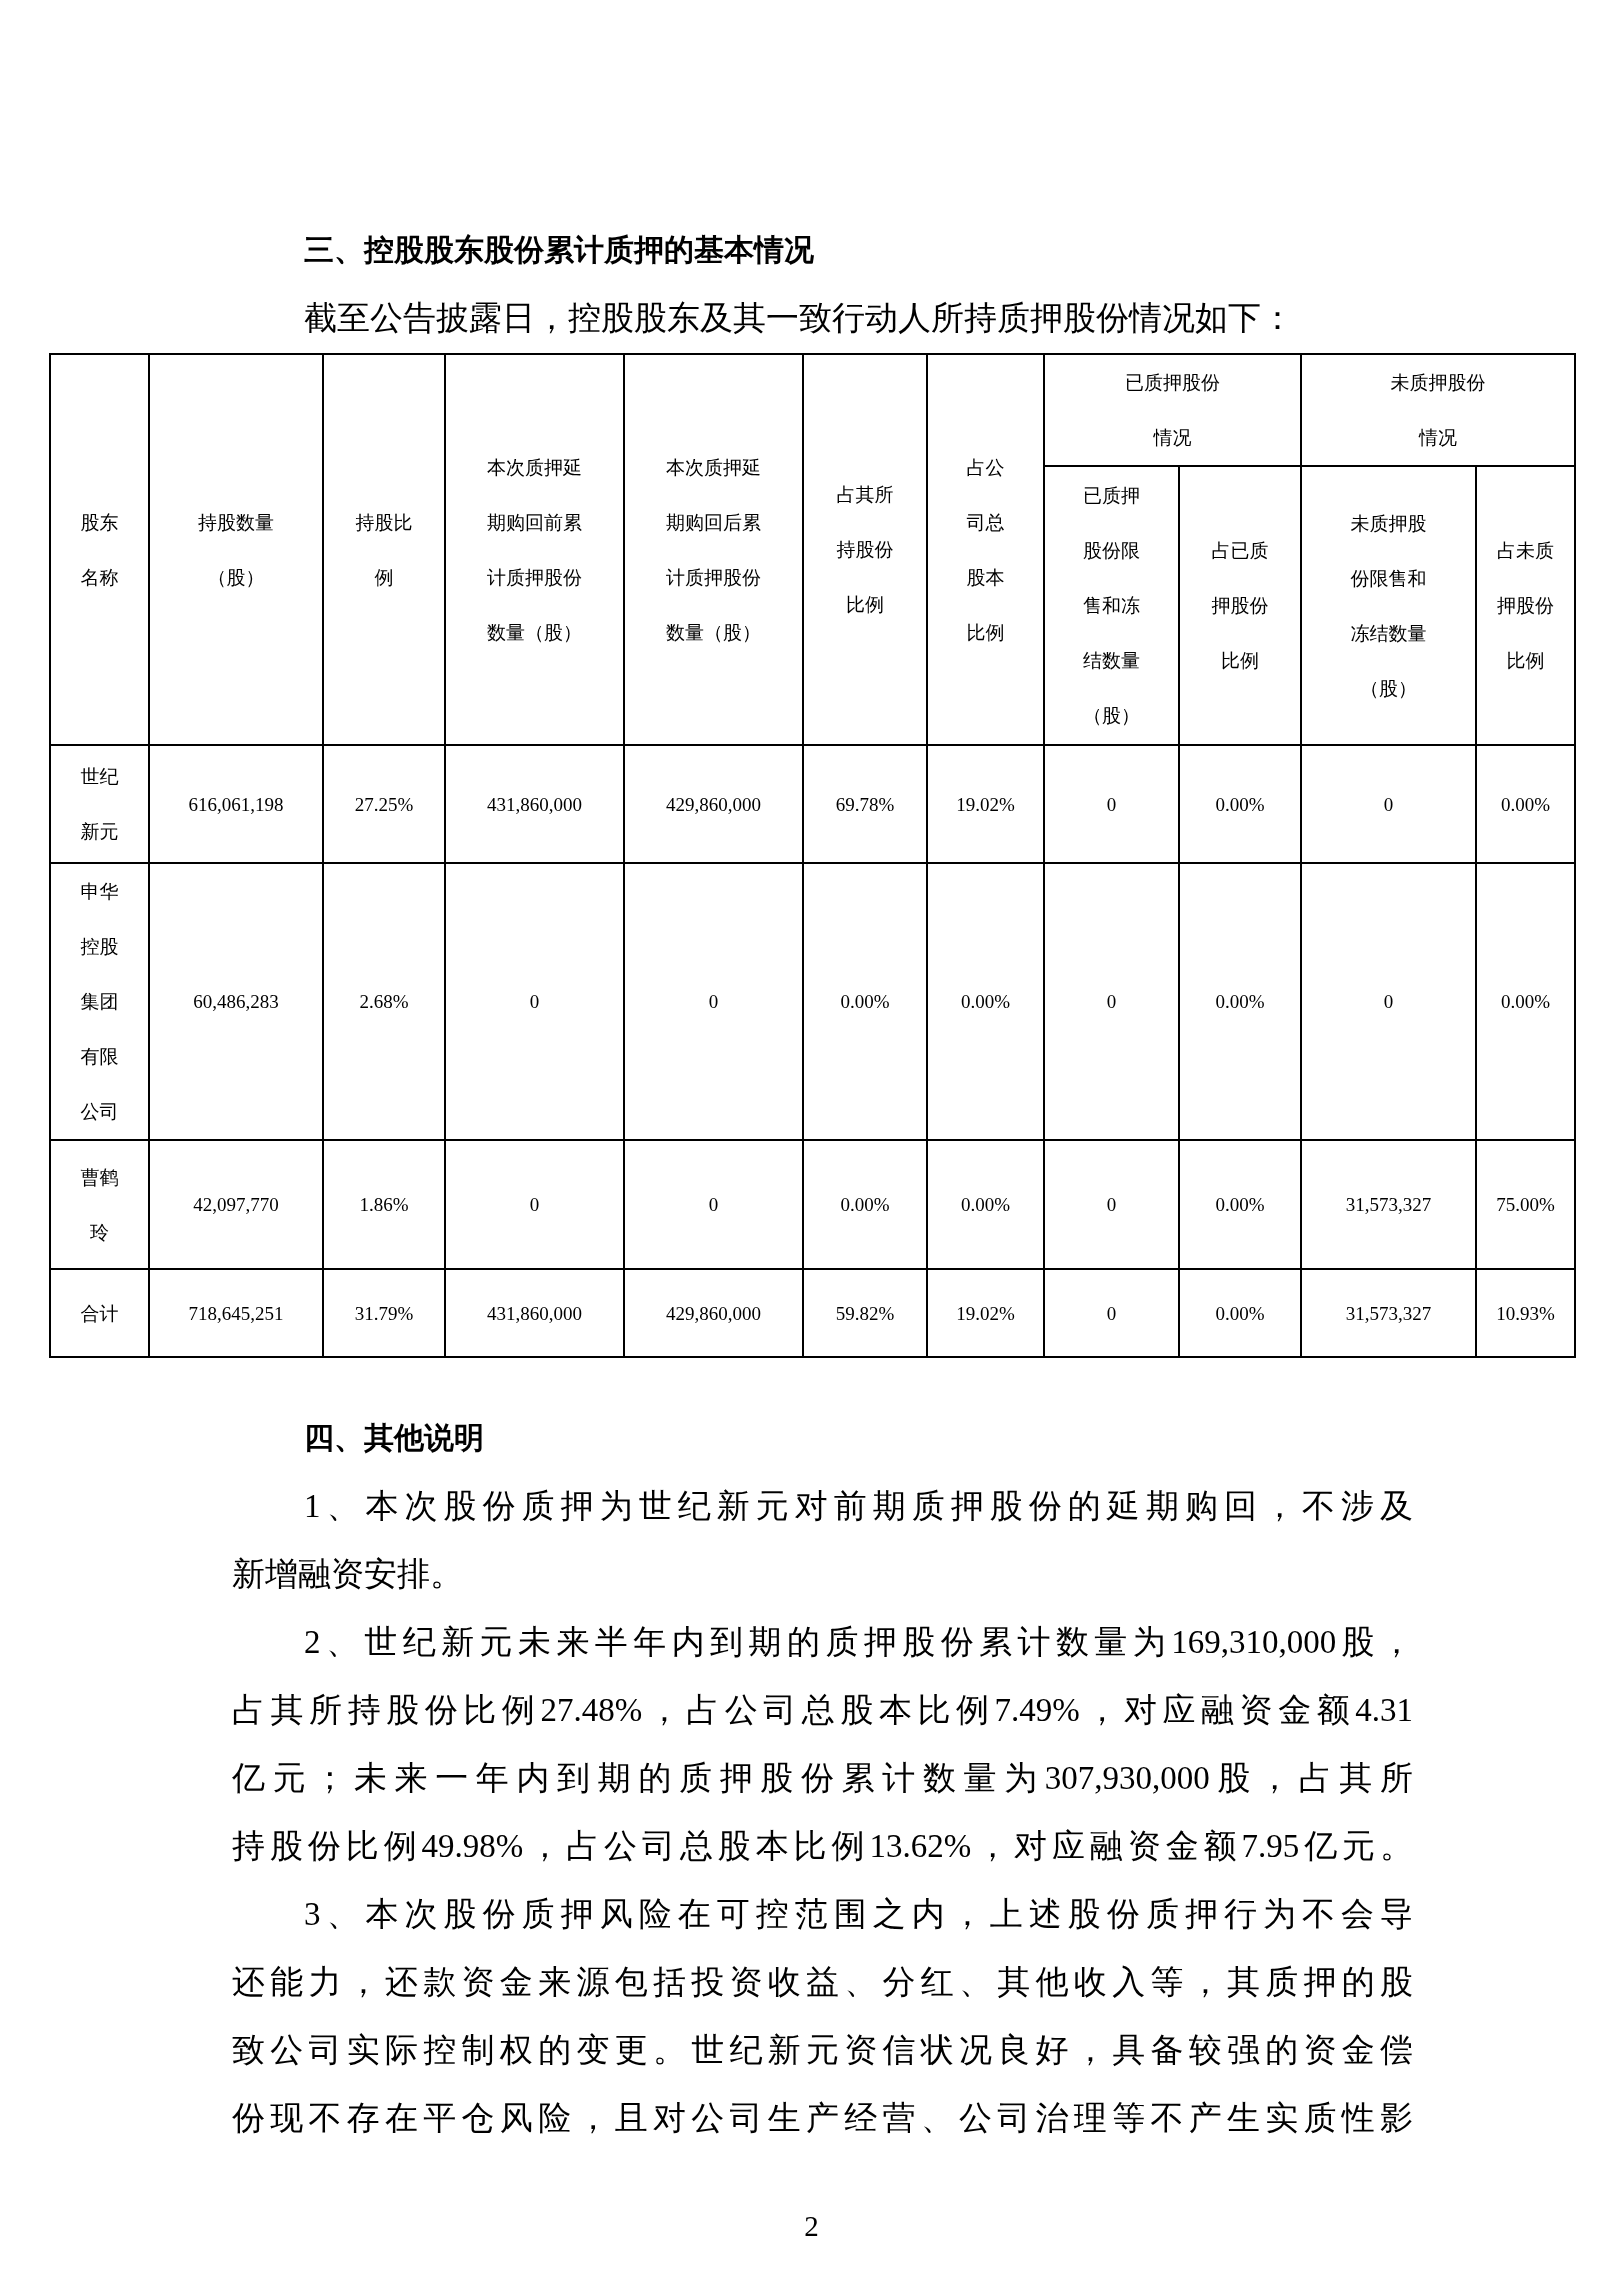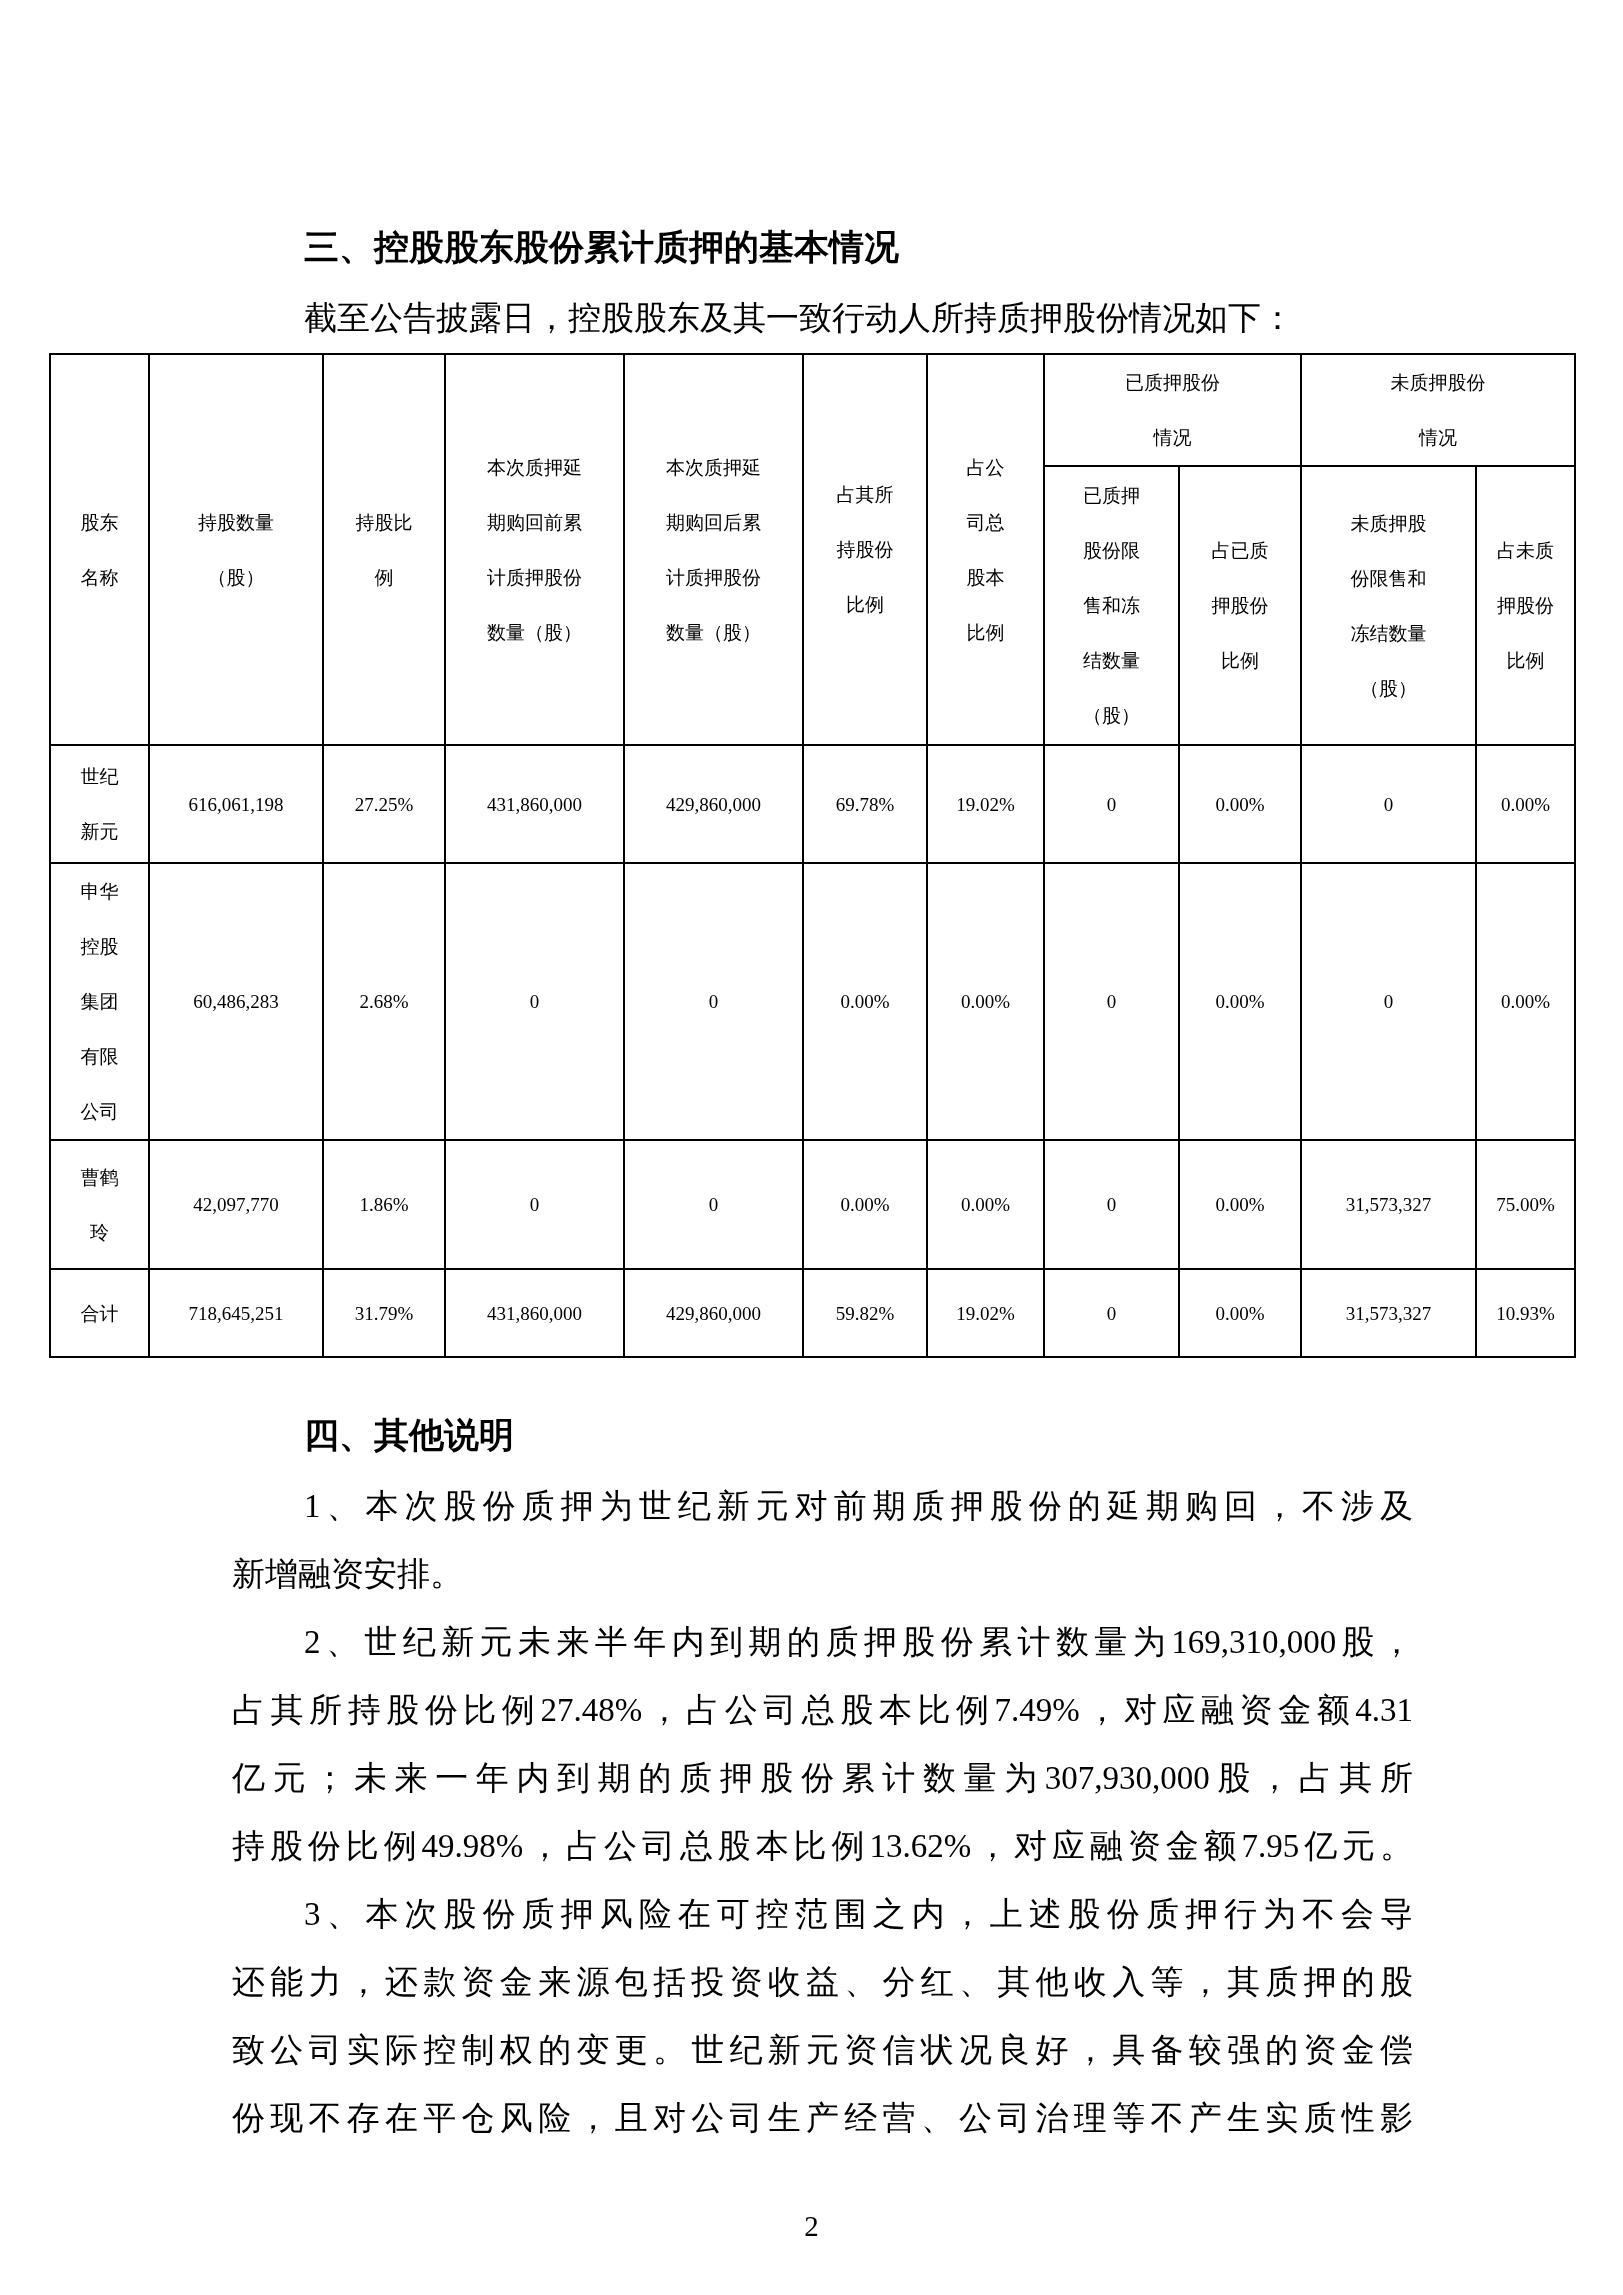--- a/index.html
+++ b/index.html
@@ -9,23 +9,23 @@
     height: 2295px;
     margin: 0 auto;
     background: #ffffff;
     box-sizing: border-box;
     padding: 216px 210px 0 232px;
     font-family: "Liberation Serif", "DejaVu Serif", serif;
     color: #000;
     overflow: hidden;
   }
   .sec-heading {
-    font-family: Liberation Mono, monospace;
+    font-family: Liberation Sans, sans-serif;
     font-weight: 700;
-    font-size: 35px;
+    font-size: 30px;
     line-height: 68px;
     text-indent: 72px;
     white-space: nowrap;
   }
   .bodyline {
     font-size: 33px;
     line-height: 68px;
     text-align: justify;
     text-align-last: justify;
     text-justify: inter-character;

